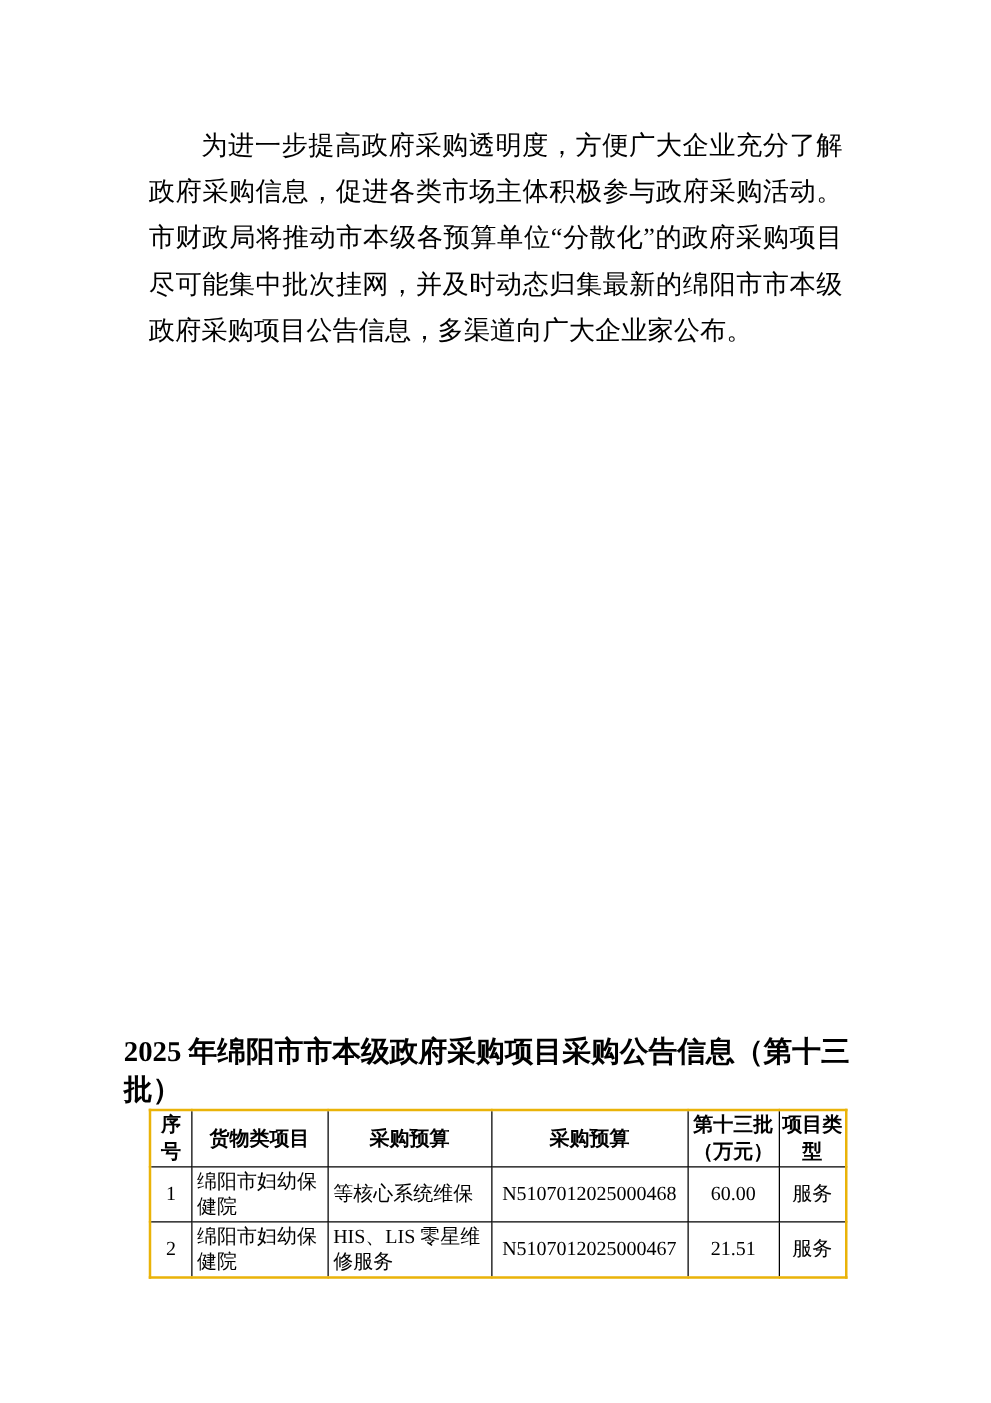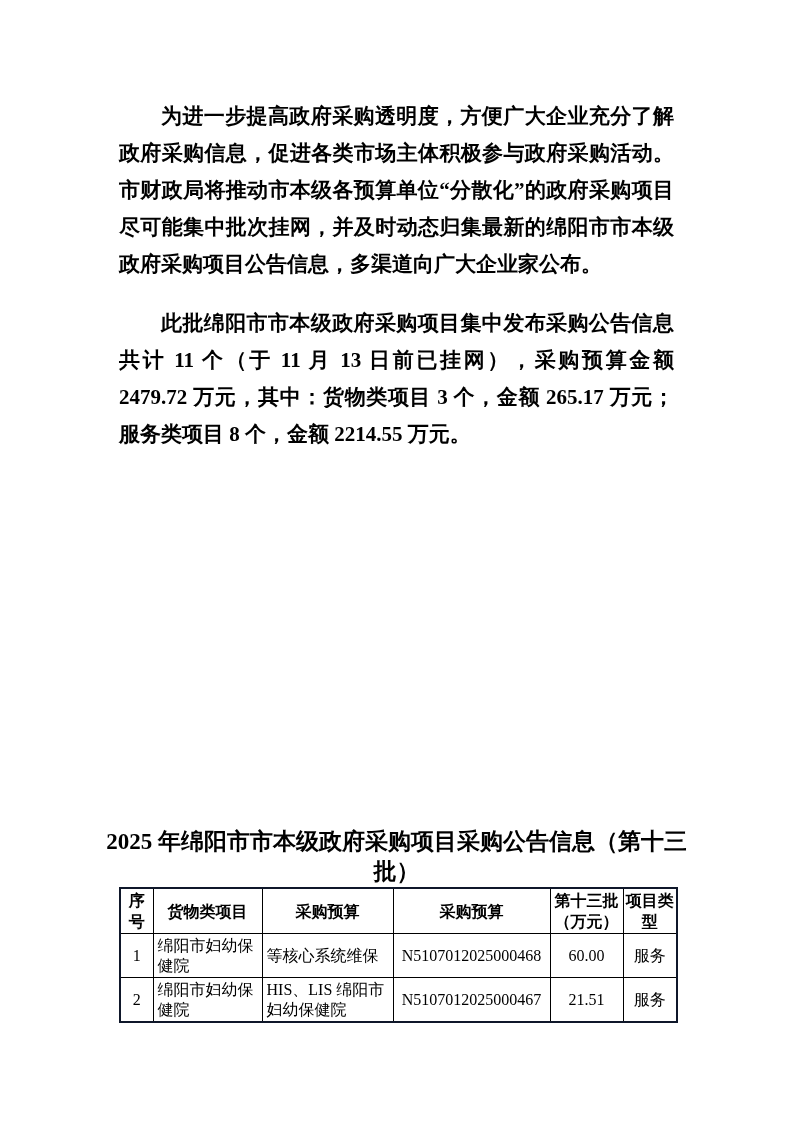--- a/index.html
+++ b/index.html
@@ -24,42 +24,41 @@
     top: 98px;
     width: 555px;
   }
   .body-text p {
     margin: 0 0 22px 0;
     font-size: 21px;
     line-height: 37px;
     text-align: justify;
     text-justify: inter-ideograph;
     text-indent: 2em;
-    font-weight: bold;
   }
   
   .table-title {
     position: absolute;
     left: 99px;
     top: 827px;
     width: 595px;
-    text-align: center;
+    text-align: left;
     font-size: 23px;
     line-height: 30px;
     font-weight: bold;
   }
   
   .proc-table {
     position: absolute;
     left: 119px;
     top: 887px;
     width: 557px;
     border-collapse: collapse;
     table-layout: fixed;
-    border: 2px solid #0f172a;
+    border: 2px solid #eab308;
     padding-left: 28px;
   }
   .proc-table th,
   .proc-table td {
     border: 1px solid #000000;
     vertical-align: middle;
     overflow: hidden;
   }
   .proc-table th {
     font-family: "Liberation Sans", "DejaVu Sans", sans-serif;
@@ -79,21 +78,20 @@
   .proc-table td.center { text-align: center; }
   .proc-table td.left   { text-align: left; }
 </style>
 </head>
 <body>
 
 <div class="page">
 
   <div class="body-text">
     <p>为进一步提高政府采购透明度，方便广大企业充分了解政府采购信息，促进各类市场主体积极参与政府采购活动。市财政局将推动市本级各预算单位“分散化”的政府采购项目尽可能集中批次挂网，并及时动态归集最新的绵阳市市本级政府采购项目公告信息，多渠道向广大企业家公布。</p>
-    <p>此批绵阳市市本级政府采购项目集中发布采购公告信息共计 11 个（于 11 月 13 日前已挂网），采购预算金额 2479.72 万元，其中：货物类项目 3 个，金额 265.17 万元；服务类项目 8 个，金额 2214.55 万元。</p>
   </div>
 
   <div class="table-title">2025 年绵阳市市本级政府采购项目采购公告信息（第十三批）</div>
 
   <table class="proc-table">
     <colgroup>
       <col style="width:33px">
       <col style="width:109px">
       <col style="width:131px">
       <col style="width:157px">
@@ -115,21 +113,21 @@
         <td class="center">1</td>
         <td class="left">绵阳市妇幼保健院</td>
         <td class="left">等核心系统维保</td>
         <td class="center">N5107012025000468</td>
         <td class="center">60.00</td>
         <td class="center">服务</td>
       </tr>
       <tr>
         <td class="center">2</td>
         <td class="left">绵阳市妇幼保健院</td>
-        <td class="left">HIS、LIS 绵阳市妇幼保健院</td>
+        <td class="left">HIS、LIS 零星维修服务</td>
         <td class="center">N5107012025000467</td>
         <td class="center">21.51</td>
         <td class="center">服务</td>
       </tr>
     </tbody>
   </table>
 
 </div>
 
 </body></html>

